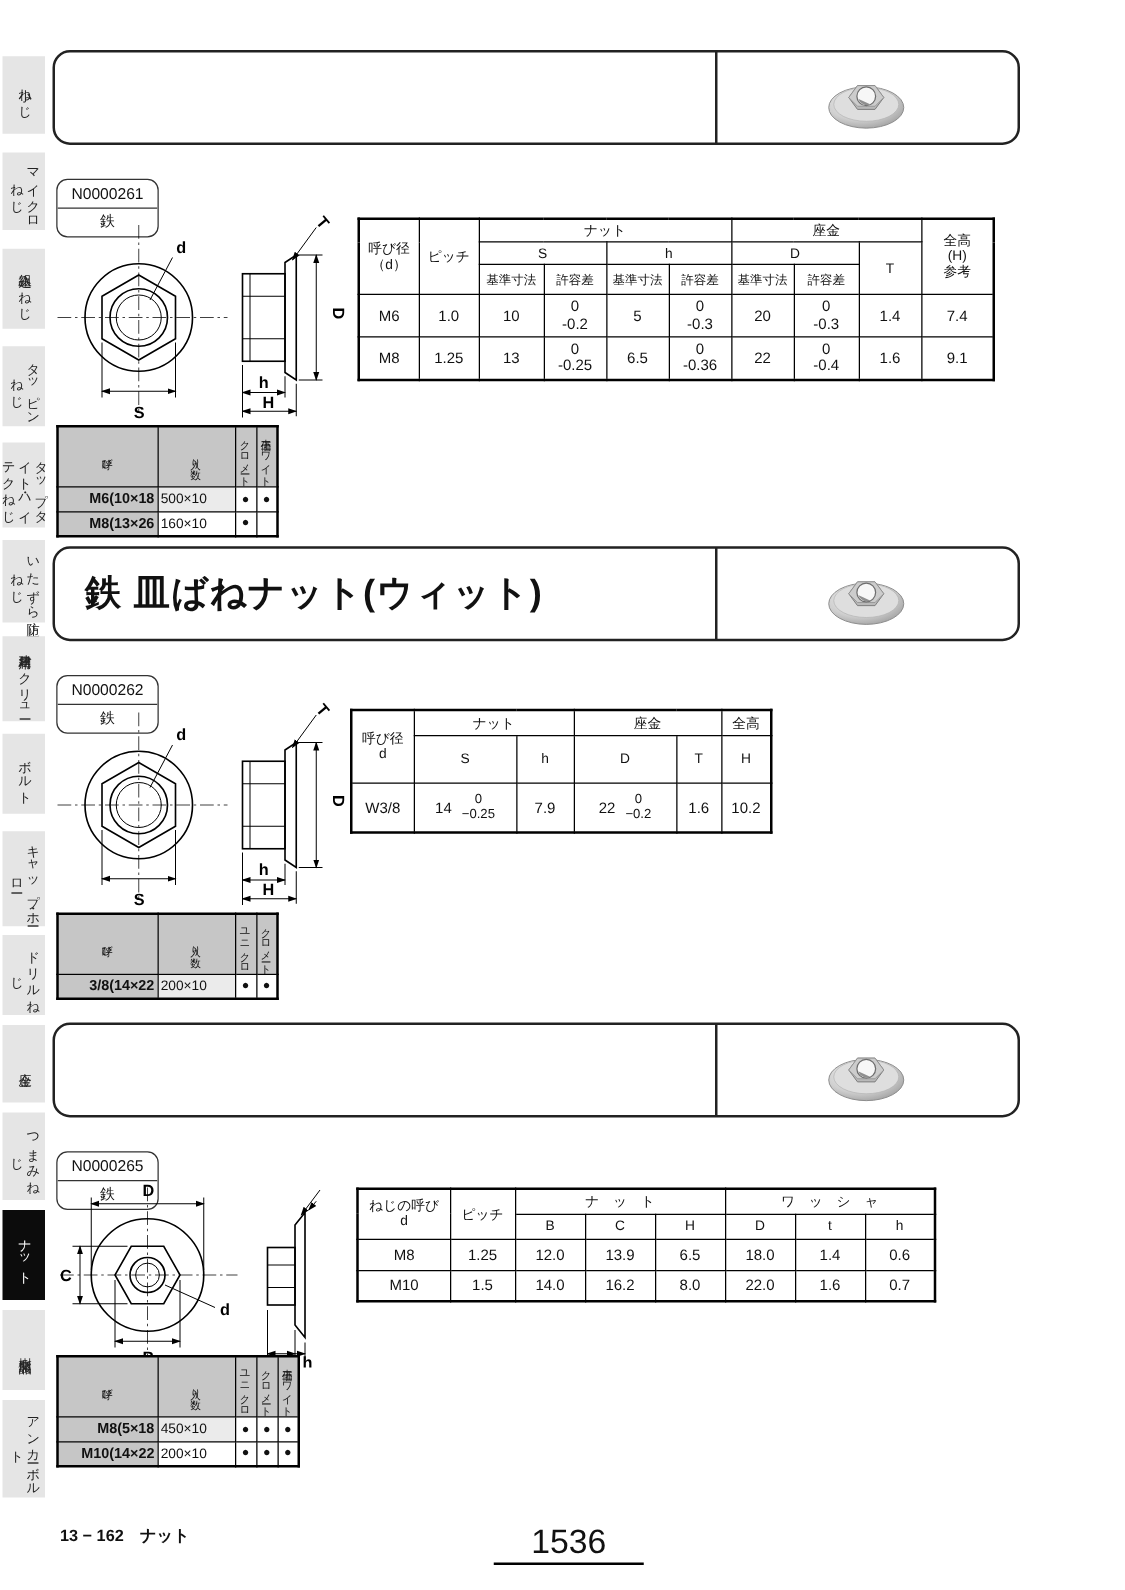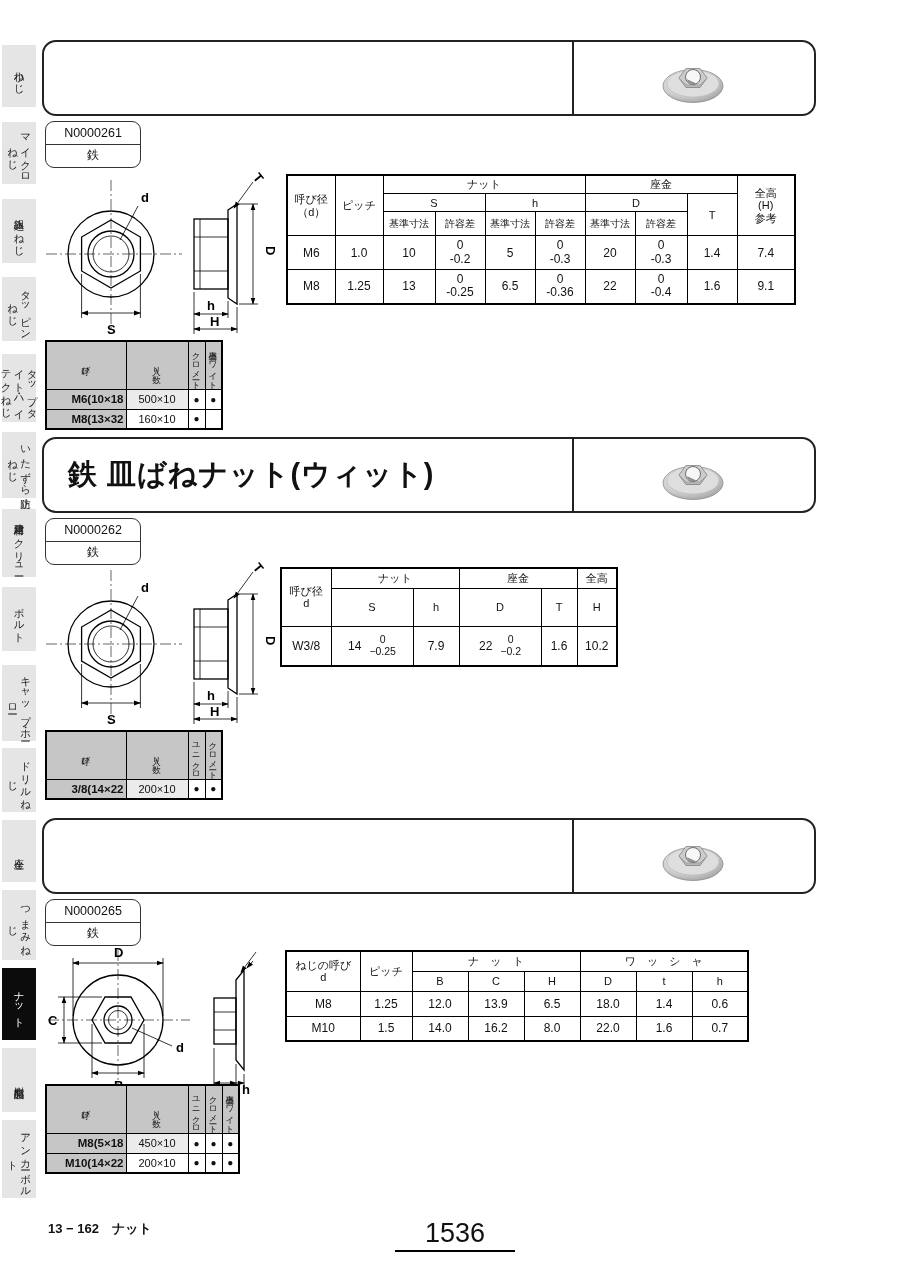--- a/index.html
+++ b/index.html
@@ -16,22 +16,22 @@
 
   
   .section { position:absolute; left:0; width:900px; }
   .sec-box { position:absolute; left:42px; top:0; width:774px; height:76px;
              border:2px solid #222; border-radius:14px; background:#fff; }
   .sec-box .divider { position:absolute; left:528px; top:-1px; bottom:-1px; width:2px; background:#222; }
   .sec-title { position:absolute; left:24px; top:50%; transform:translateY(-50%);
                font-size:29px; font-weight:bold; letter-spacing:1px; white-space:nowrap; }
   .photo { position:absolute; left:616px; top:13px; width:66px; height:50px; }
 
-  .code-label { position:absolute; left:45px; width:96px; height:47px; border:1.5px solid #333;
-                border-radius:9px; background:#fff; overflow:hidden; }
+  .code-label { position:absolute; left:45px; width:82px; height:47px; border:1.5px solid #333;
+                border-radius:9px; background:#fff; overflow:hidden;margin-top:22px; }
   .code-label .code { height:23px; border-bottom:1.2px solid #333; display:flex; align-items:center;
                       justify-content:center; font-size:12.5px; }
   .code-label .mat { height:21px; display:flex; align-items:center; justify-content:center; font-size:12px; }
 
   
   table.spec { position:absolute; border-collapse:collapse; border:2px solid #000; background:#fff;
                table-layout:fixed; }
   table.spec th, table.spec td { border:1px solid #000; text-align:center; vertical-align:middle;
                padding:1px 2px; font-weight:normal; }
   table.spec th { font-size:11px; }
@@ -44,21 +44,21 @@
   .combo .tol { white-space:pre-line; line-height:1.1; font-size:10.5px; }
 
   
   table.pack { position:absolute; border-collapse:collapse; border:2px solid #000; background:#fff;
                table-layout:fixed; }
   table.pack th, table.pack td { border:1px solid #000; padding:0 2px; vertical-align:middle; }
   table.pack th { background:#c6c6c6; font-weight:normal; }
   table.pack th .v { display:block; writing-mode:vertical-rl; text-orientation:mixed; font-size:8.5px;
                      line-height:10px; letter-spacing:0; margin:0 auto; max-height:44px; text-align:center; }
   table.pack td.nm { background:#c6c6c6; text-align:right; font-weight:bold; font-size:11.5px; }
-  table.pack td.qty { text-align:center; font-size:11px; }
+  table.pack td.qty { text-align:left; font-size:11px; }
   table.pack tr.alt td.qty { background:#ebebeb; }
   table.pack td.dot { text-align:center; font-size:10px; padding:0; }
 
   
   svg.draw { position:absolute; }
   svg.draw .ol { stroke:#000; stroke-width:1.3; fill:none; }
   svg.draw .tl { stroke:#000; stroke-width:0.8; fill:none; }
   svg.draw .cl { stroke:#000; stroke-width:0.6; fill:none; stroke-dasharray:11 3 2 3; }
   svg.draw .dim { stroke:#000; stroke-width:0.8; fill:none; }
   svg.draw text { font-family:"Liberation Sans",sans-serif; font-size:13px; font-weight:bold; fill:#000; }
@@ -280,21 +280,21 @@
               <span class="v">三価ホワイト</span>
             </th>
       </tr>
       <tr class="alt" style="height:20px">
         <td class="nm">M6(10×18</td>
         <td class="qty">500×10</td>
         <td class="dot">●</td>
         <td class="dot">●</td>
       </tr>
       <tr style="height:20px">
-        <td class="nm">M8(13×32</td>
+        <td class="nm">M8(13×26</td>
         <td class="qty">160×10</td>
         <td class="dot">●</td>
         <td class="dot"></td>
       </tr>
     </tbody>
       </table>
   </section>
 
   <section class="section" style="top:437px;height:381px">
     <div class="sec-box">

